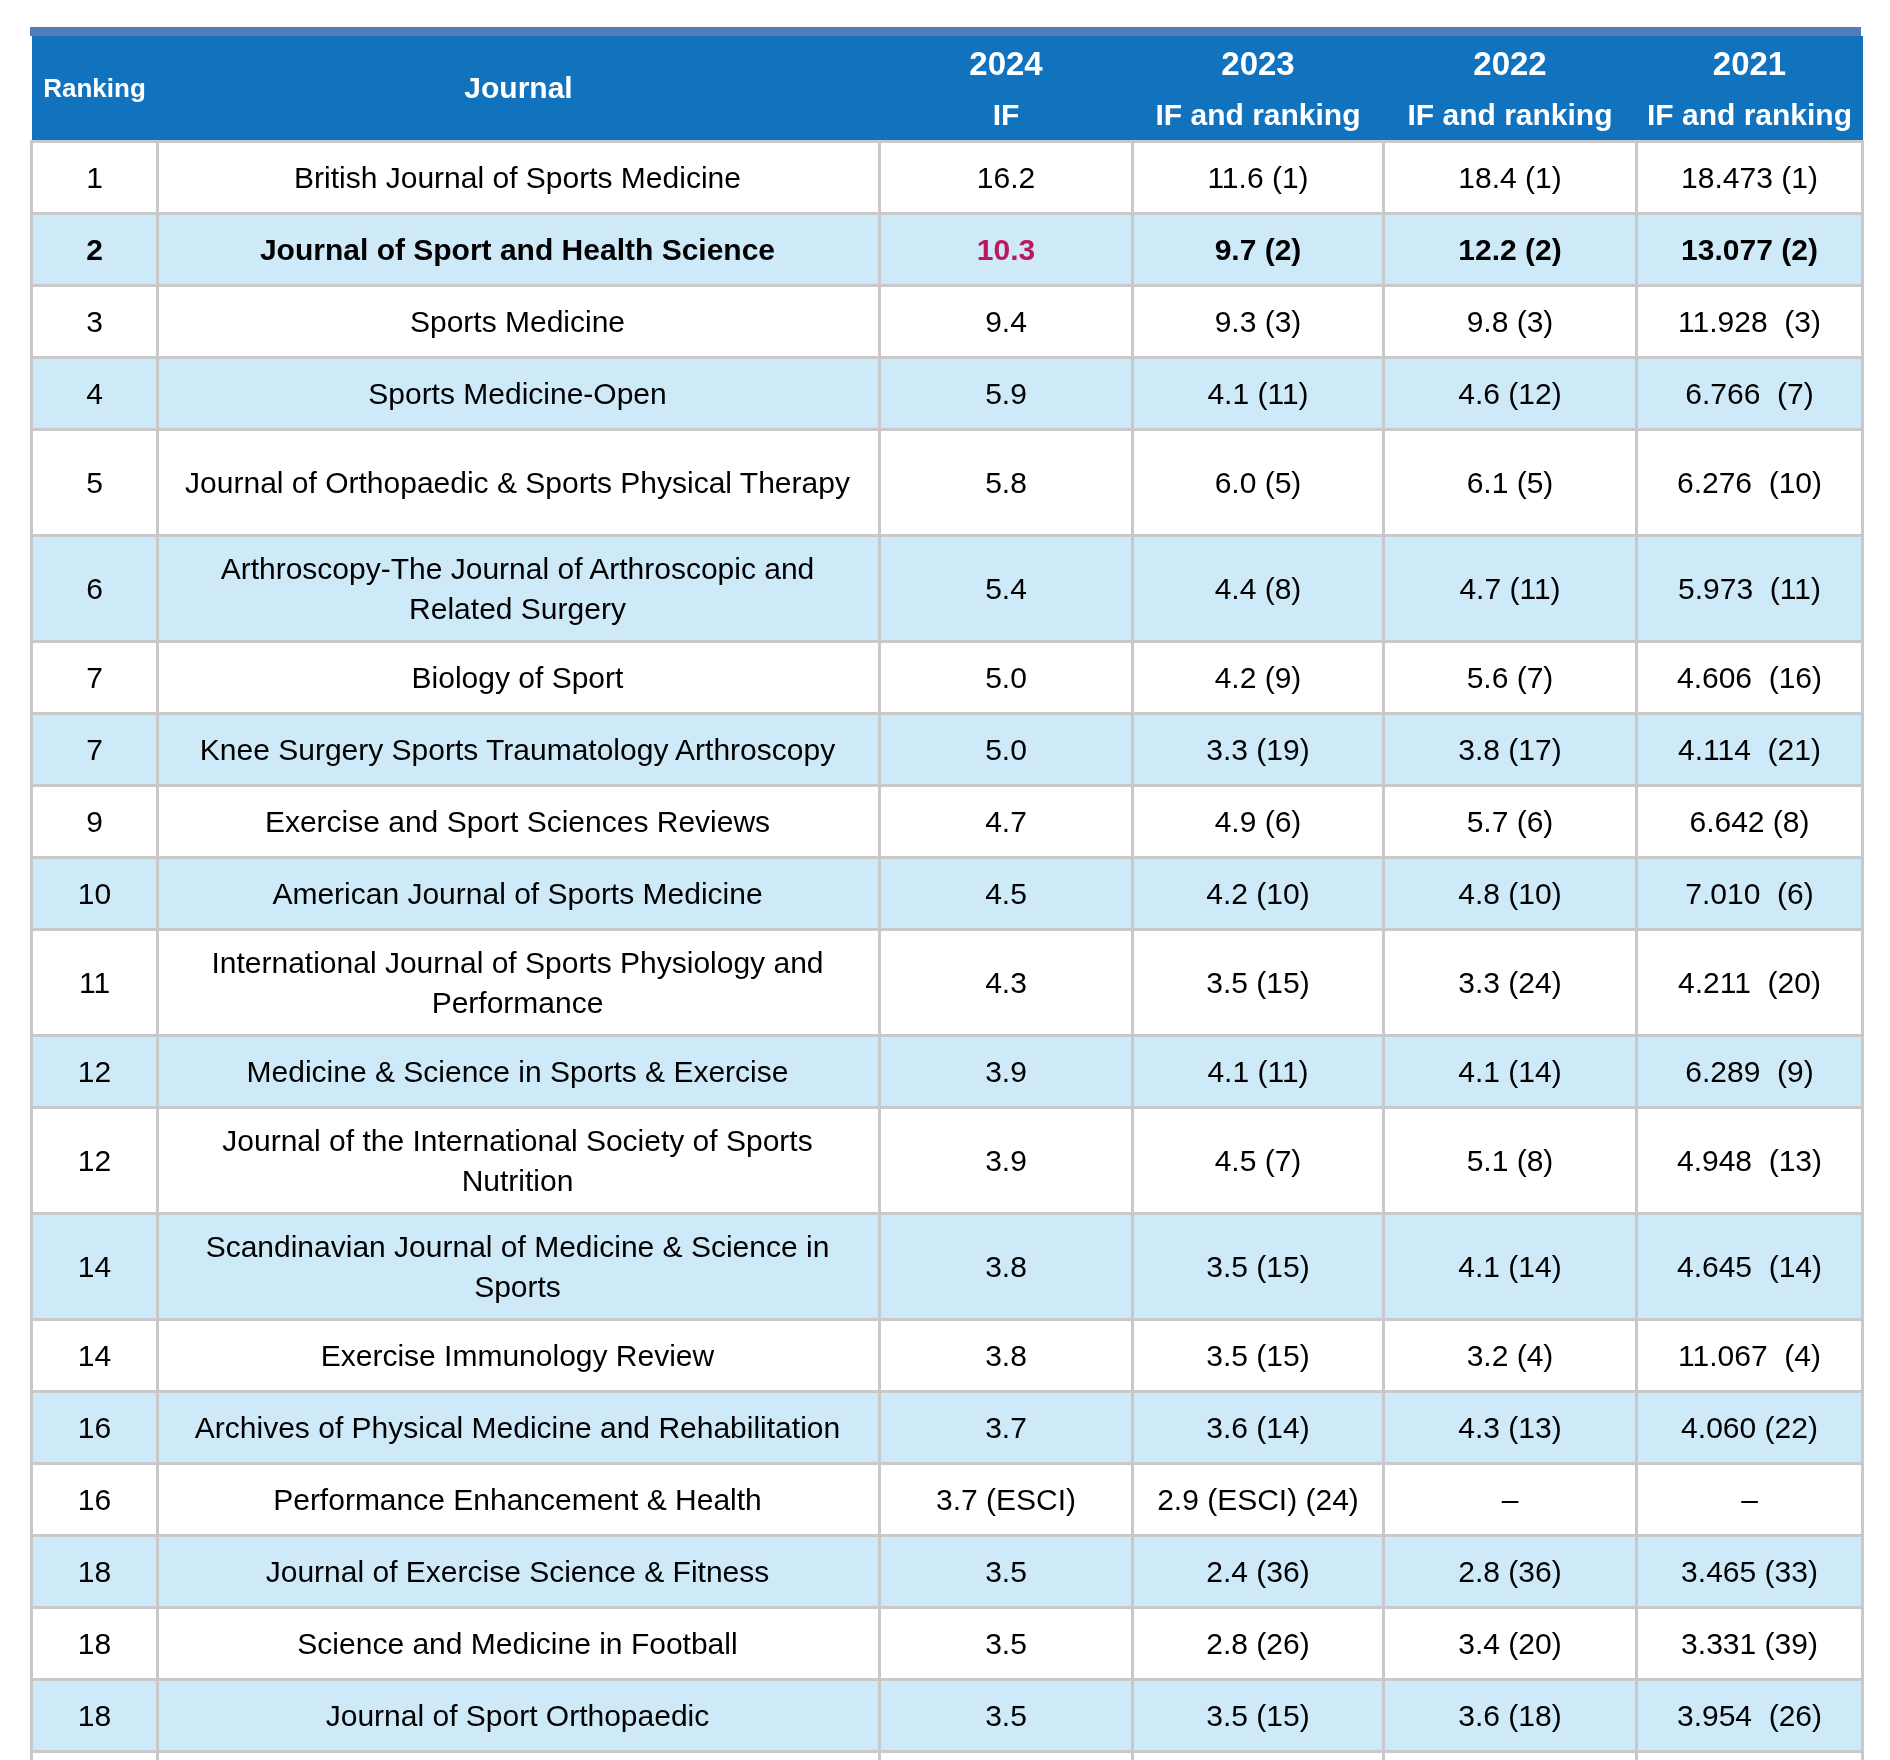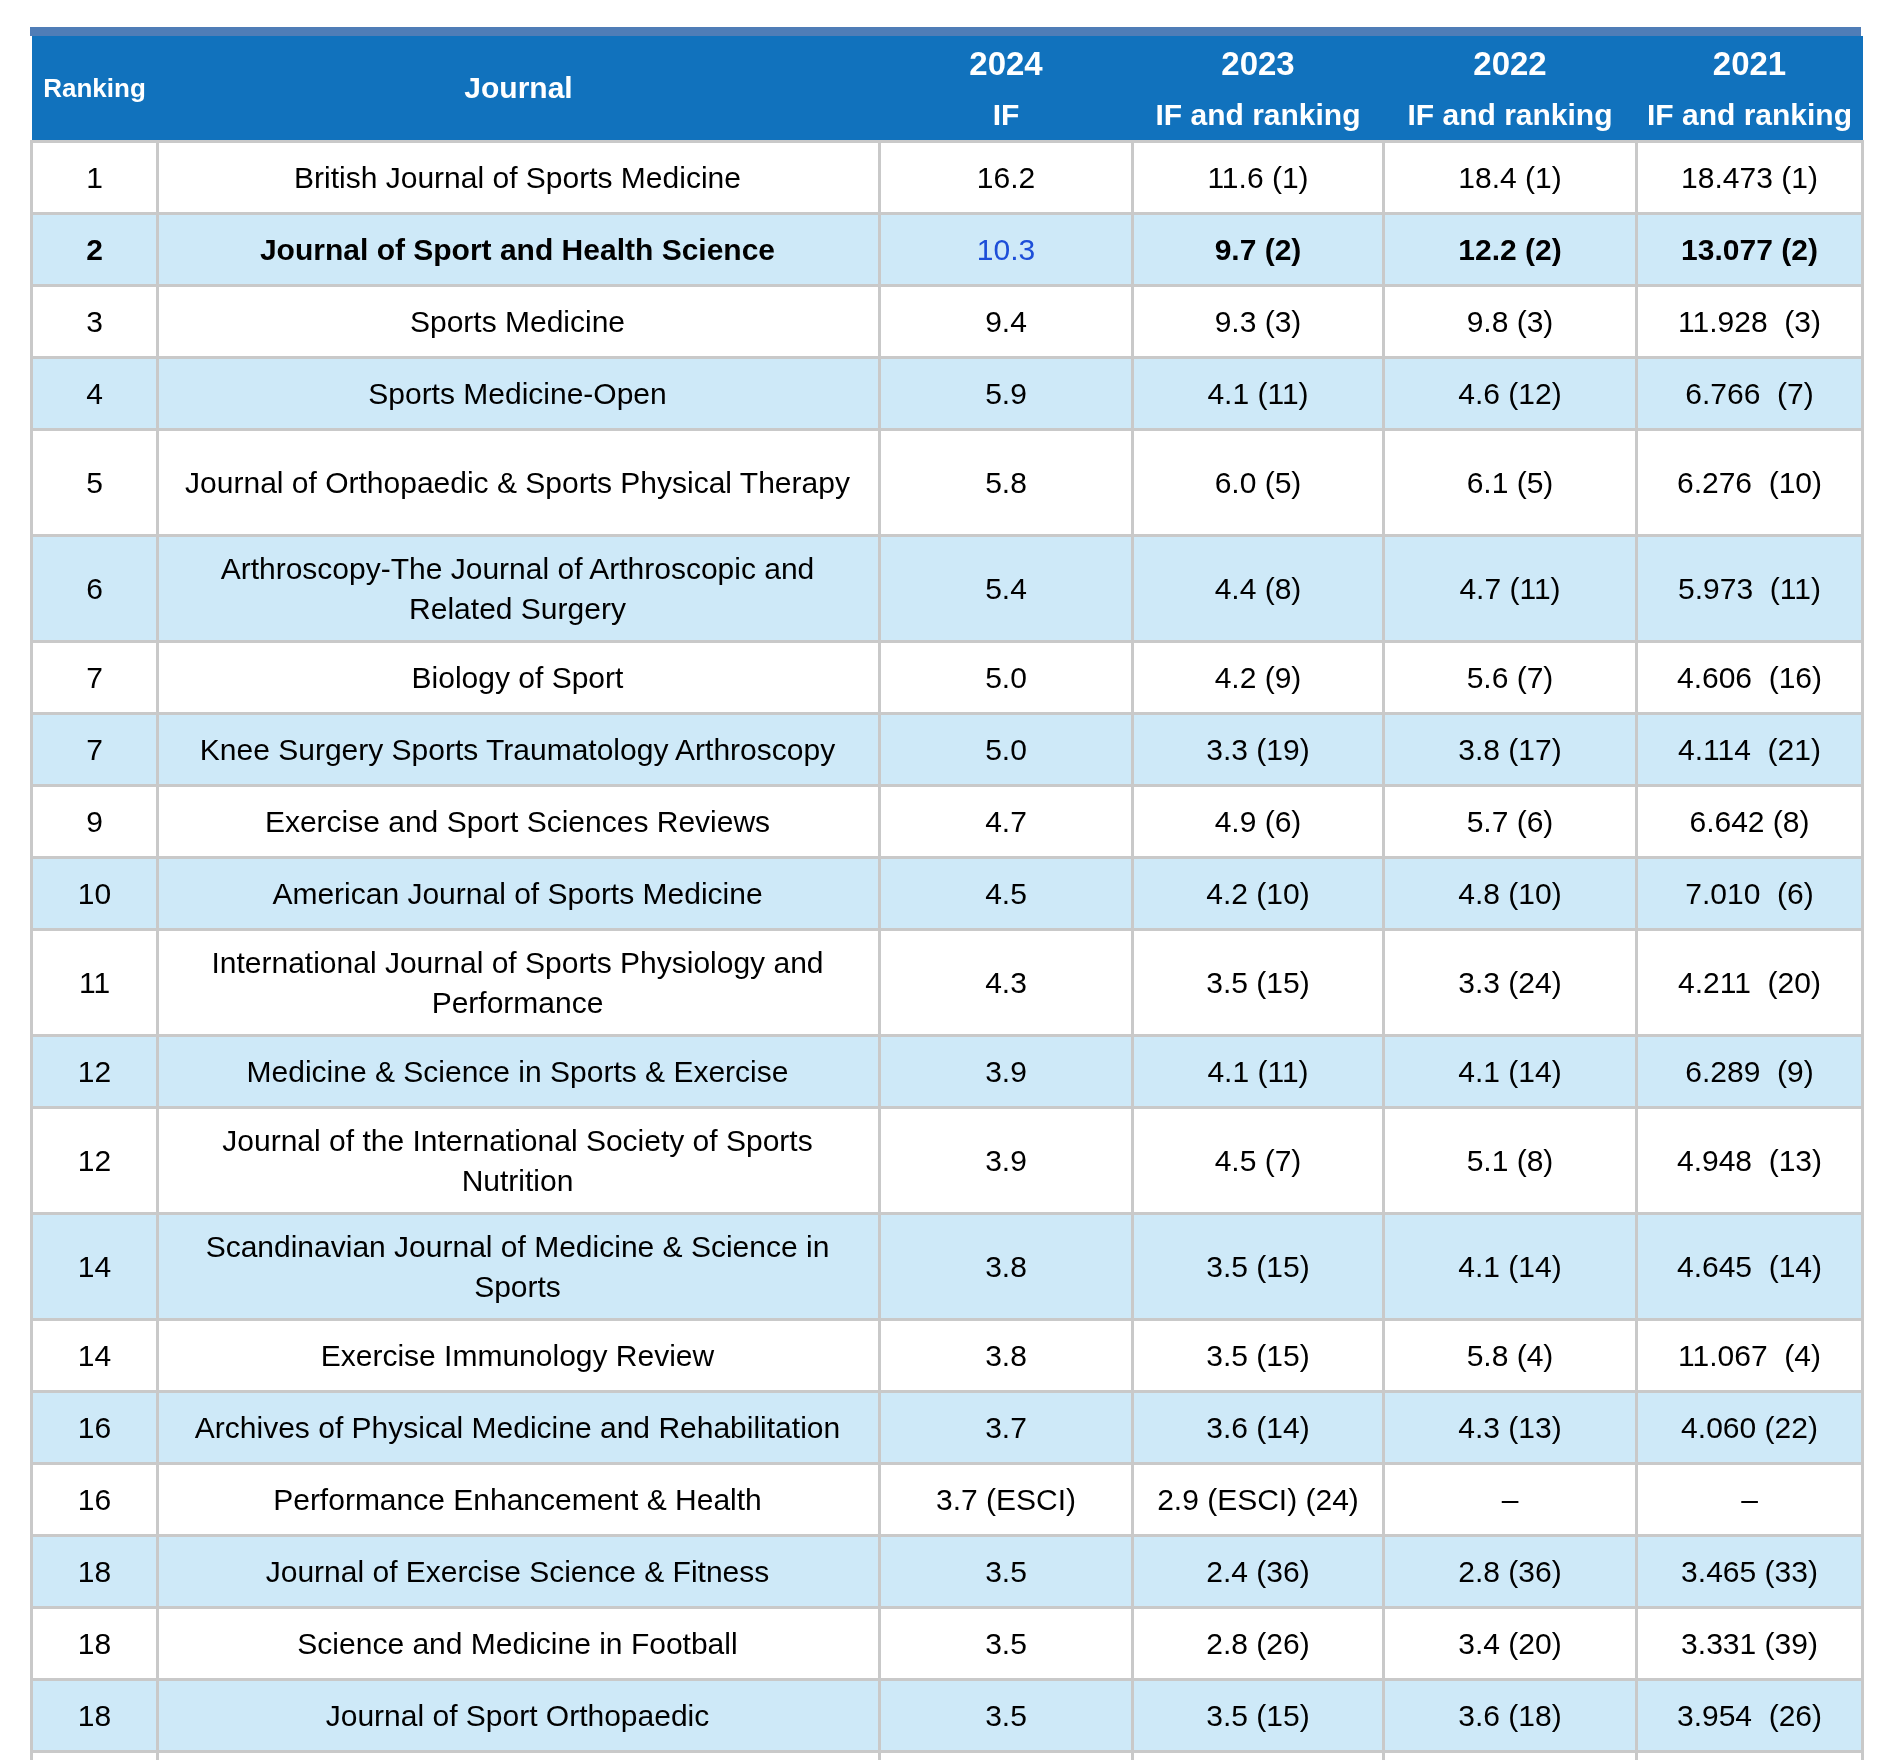--- a/index.html
+++ b/index.html
@@ -31,21 +31,21 @@
     font-size:30px;line-height:40px;vertical-align:middle;padding:2px 10px;
   }
   tbody tr{height:72px;}
   tbody tr.tall{height:106px;}
   tbody tr.blue td{background:#cee9f8;}
   tbody tr.hl td{font-weight:bold;}
   tbody tr.partial{height:60px;}
   td.c-rank{text-align:center;}
   td.c-journal{text-align:center;padding-left:16px;padding-right:18px;}
   td.c-num{text-align:center;white-space:pre-wrap;}
-  td .red-if{color:#1d4ed8;font-weight:normal;margin-top:16px;}
+  td .red-if{color:#be185d;font-weight:bold;margin-top:16px;}
 </style>
 </head>
 <body>
 
 <div class="wrap">
   <div class="tablebox">
     <div class="topstrip"></div>
     <table class="jtable">
       <colgroup>
         <col class="c0">
@@ -192,21 +192,21 @@
             <td class="c-num">3.8</td>
             <td class="c-num">3.5 (15)</td>
             <td class="c-num">4.1 (14)</td>
             <td class="c-num">4.645  (14)</td>
           </tr>
           <tr class="white">
             <td class="c-rank">14</td>
             <td class="c-journal">Exercise Immunology Review</td>
             <td class="c-num">3.8</td>
             <td class="c-num">3.5 (15)</td>
-            <td class="c-num">5.8 (4)</td>
+            <td class="c-num">3.2 (4)</td>
             <td class="c-num">11.067  (4)</td>
           </tr>
           <tr class="blue">
             <td class="c-rank">16</td>
             <td class="c-journal">Archives of Physical Medicine and Rehabilitation</td>
             <td class="c-num">3.7</td>
             <td class="c-num">3.6 (14)</td>
             <td class="c-num">4.3 (13)</td>
             <td class="c-num">4.060 (22)</td>
           </tr>

